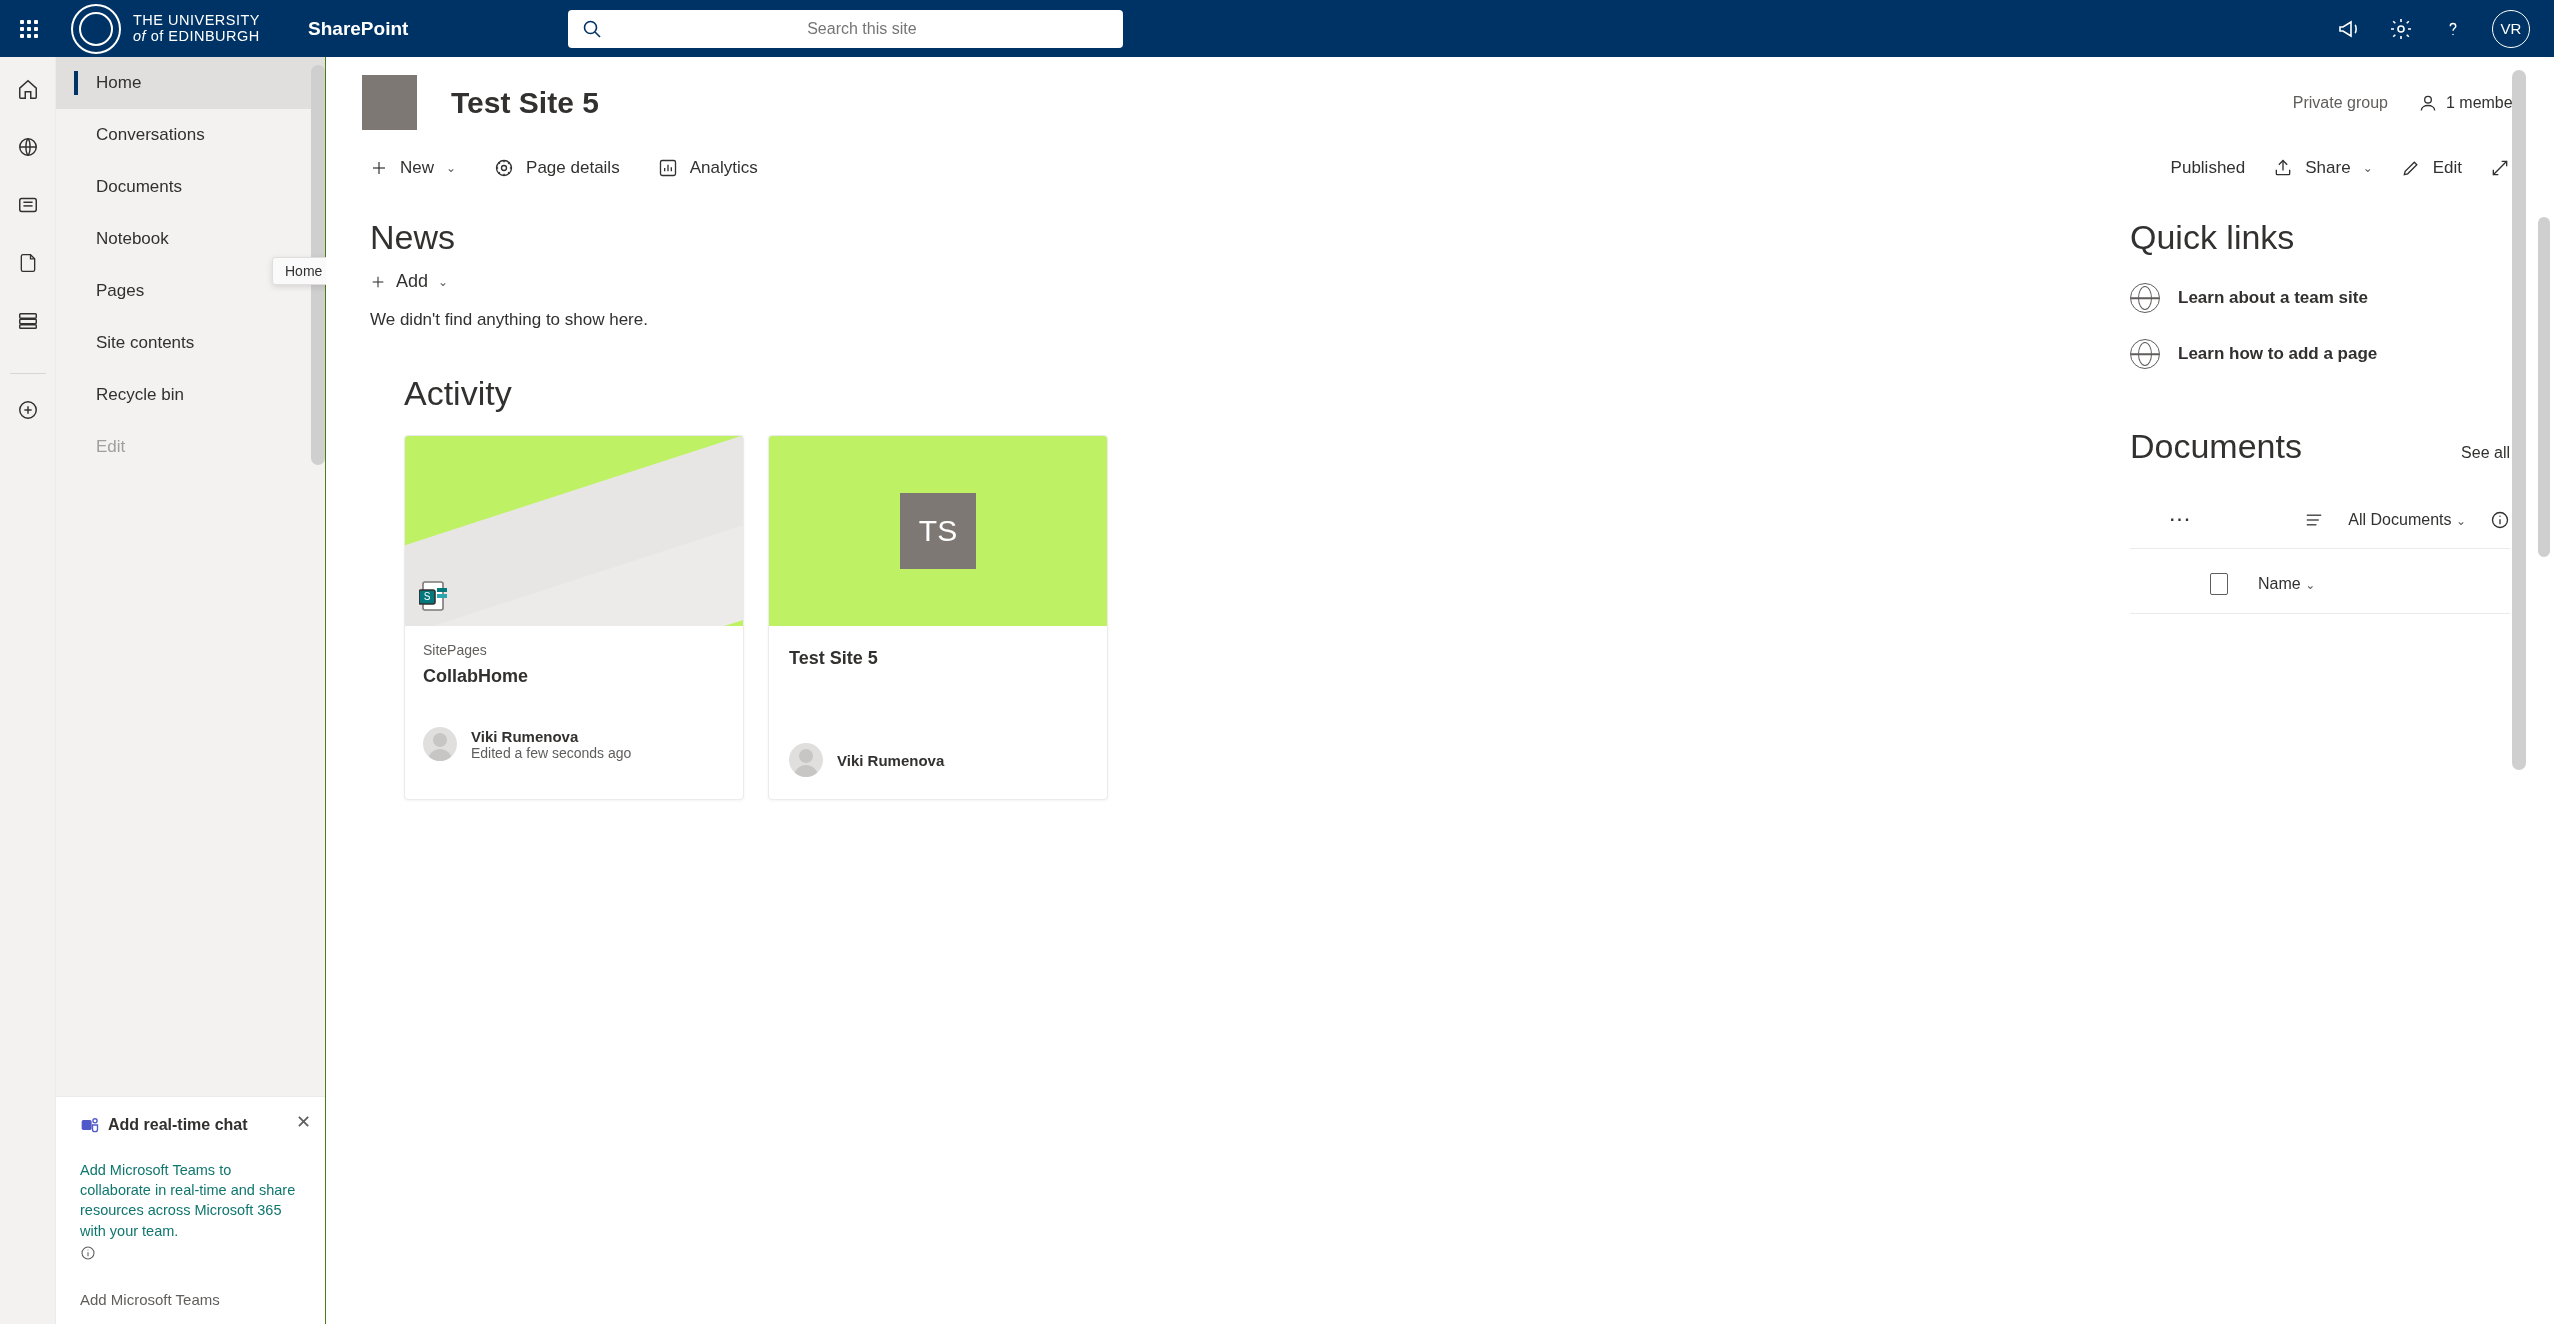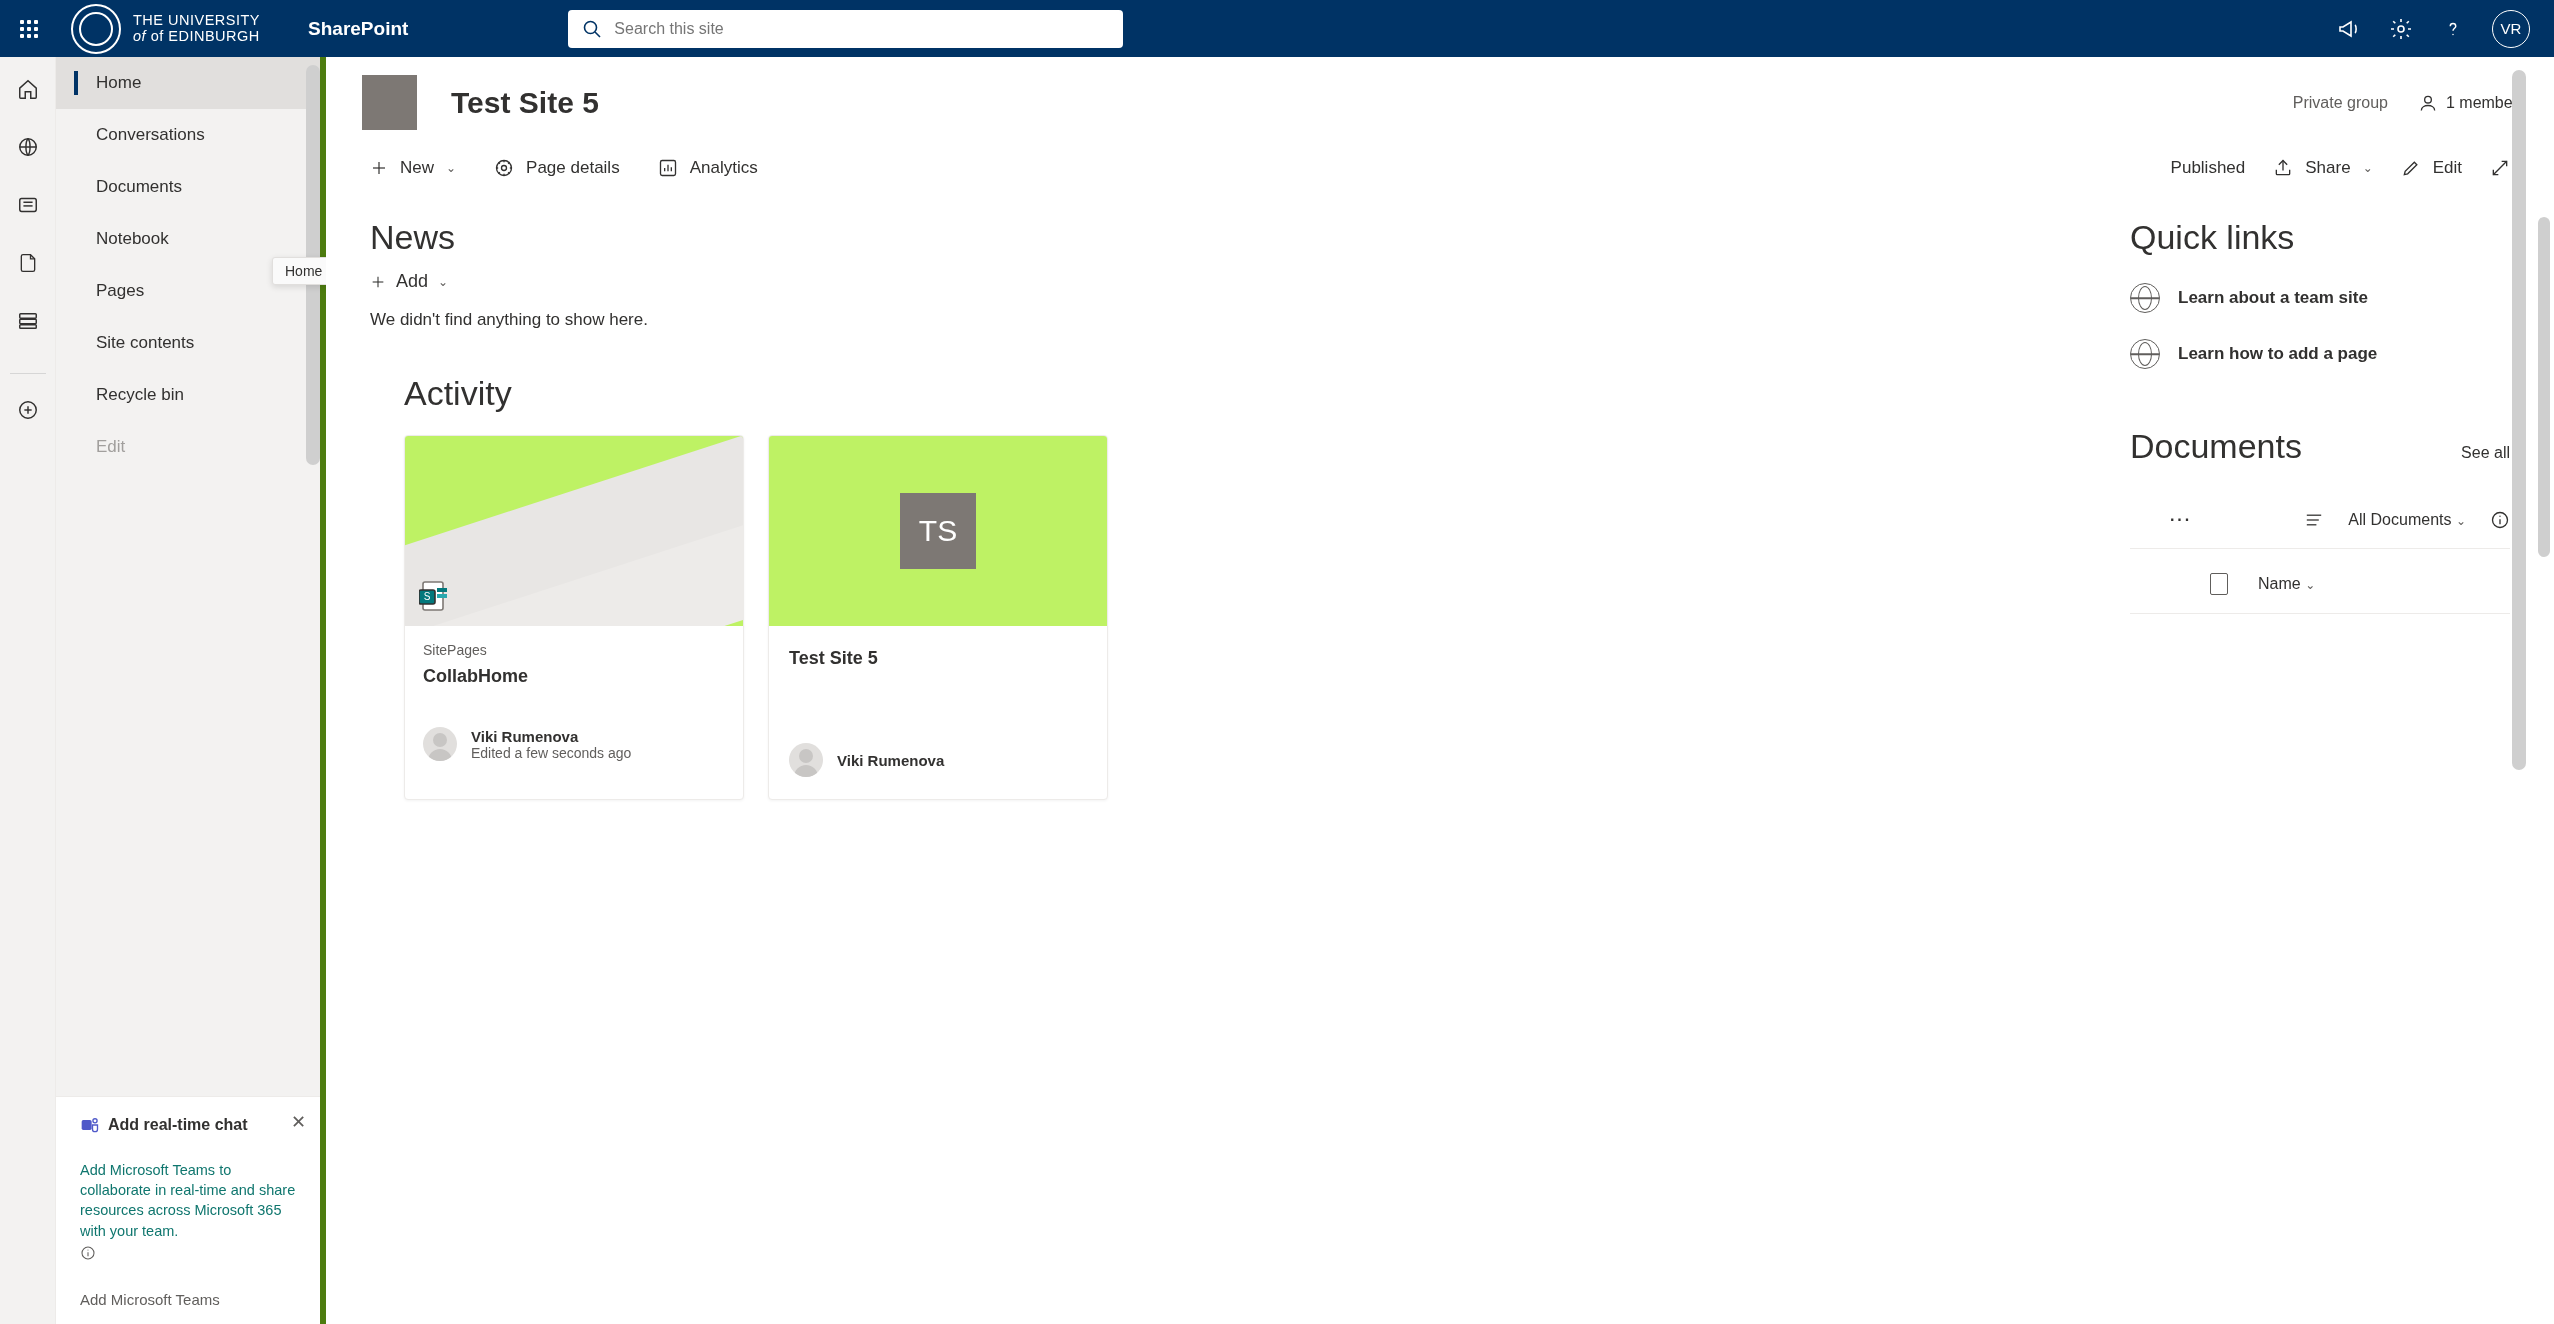--- a/index.html
+++ b/index.html
@@ -12,34 +12,34 @@
 .waffle-dot { width: 4px; height: 4px; background: #fff; border-radius: 1px; }
 .tenant-logo { display: flex; align-items: center; gap: 12px; padding-left: 14px; }
 .ue-crest { width: 50px; height: 50px; border: 2px solid #fff; border-radius: 50%; position: relative; display:flex; align-items:center; justify-content:center; }
 .ue-crest::before { content:''; width:30px; height:30px; border:2px solid #fff; border-radius:50%; }
 .ue-text { display:flex; flex-direction:column; line-height:1.05; font-size:14.5px; letter-spacing:.5px; }
 .ue-text .l1 { font-weight:400; }
 .ue-text .l2 { font-weight:400; }
 .app-name { margin-left: 48px; font-size: 19px; font-weight: 600; }
 .search-wrap { margin-left: 160px; flex: 0 0 555px; }
 .search-box { height: 38px; background: #fff; border-radius: 4px; display: flex; align-items: center; padding: 0 14px; gap: 12px; }
-.search-box input { border: none; outline: none; flex: 1; font-size: 16px; background: transparent; color: #323130; }
+.search-box input { border: none; outline: none; flex: 1; font-size: 16px; background: transparent; color: #323130; text-align: center; }
 .suite-right { margin-left: auto; display: flex; align-items: center; gap: 26px; padding-right: 24px; }
 .suite-icon { width: 26px; height: 26px; display:flex; align-items:center; justify-content:center; cursor:pointer; }
 .me-avatar { width: 38px; height: 38px; border: 1.5px solid #fff; border-radius: 50%; display:flex; align-items:center; justify-content:center; font-size:15px; }
 
 
 .app-body { display: flex; height: calc(100% - 57px); }
 .app-rail { width: 56px; background: #f3f2f1; border-right: 1px solid #edebe9; display:flex; flex-direction:column; align-items:center; padding-top:20px; gap:34px; }
 .rail-item { width:24px; height:24px; display:flex; align-items:center; justify-content:center; cursor:pointer; }
 .rail-divider { width: 36px; border-top: 1px solid #d6d6d6; margin-top: 6px; margin-bottom: -10px; }
 
 
 .page-area { flex:1; display:flex; }
-.site-nav { width: 270px; background:#f3f2f1; border-right:6px solid #4d7c0f; display:flex; flex-direction:column; position:relative; }
+.site-nav { width: 270px; background:#f3f2f1; border-right:1px solid #4d7c0f; display:flex; flex-direction:column; position:relative; }
 .site-nav .site-nav-scroll { overflow-y:auto; height:calc(100% - 210px); }
 .nav-item { height:52px; display:flex; align-items:center; padding-left:40px; font-size:17px; color:#323130; cursor:pointer; position:relative; }
 .nav-item.active { background:#e1dfdd; }
 .nav-item.active::before { content:''; position:absolute; left:18px; top:14px; width:4px; height:24px; background:#003366; }
 .nav-item.dim { color:#a19f9d; }
 .nav-scrollbar { position:absolute; right:0; top:8px; width:14px; height:400px; background:#cfcfcf; border-radius:7px; }
 .tooltip { position:absolute; left:216px; top:200px; background:#fafafa; border:1px solid #e1dfdd; border-radius:3px; padding:5px 12px; font-size:14px; box-shadow:0 2px 6px rgba(0,0,0,.12); }
 .teams-callout { position:absolute; bottom:0; left:0; right:0; background:#fff; padding:18px 24px 16px; border-top:1px solid #edebe9; }
 .teams-callout .close { position:absolute; right:14px; top:14px; cursor:pointer; font-size:18px; color:#605e5c; }
 .teams-title { font-weight:600; font-size:16px; display:flex; align-items:center; gap:8px; }

